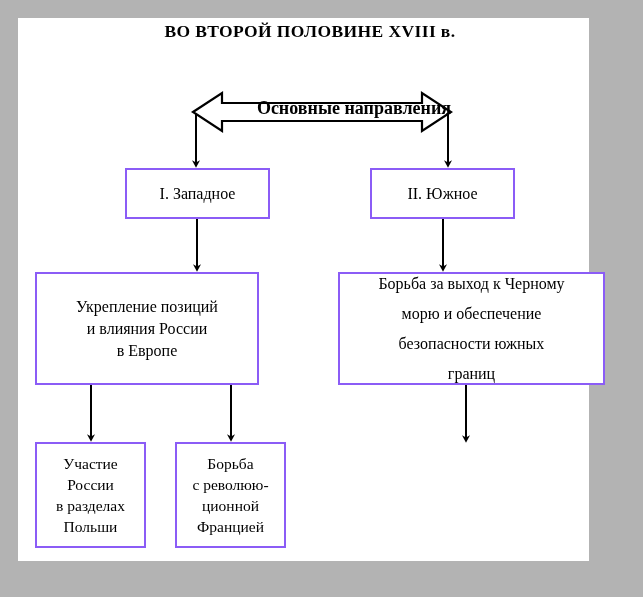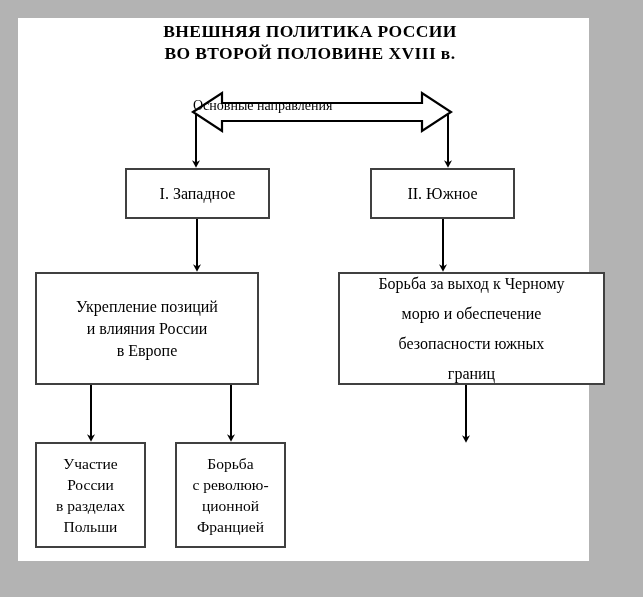--- a/index.html
+++ b/index.html
@@ -41,21 +41,21 @@
     font-size: 17.5px;
     line-height: 22px;
     letter-spacing: 0.4px;
     color: #000;
   }
   .title-line { display: block; white-space: nowrap; }
 
   .node {
     position: absolute;
     box-sizing: border-box;
-    border: 2px solid #404040;
+    border: 2px solid #8b5cf6;
     background: #ffffff;
     display: flex;
     align-items: center;
     justify-content: center;
     text-align: center;
     color: #000;
     font-family: "Liberation Serif", "DejaVu Serif", serif;
   }
   .node-text {
     display: block;
@@ -68,24 +68,24 @@
   .node-black  { left: 338px; top: 272px;  width: 267px; height: 113px; font-size: 16px; line-height: 30px; }
   .node-poland { left: 35px;  top: 442px;  width: 111px; height: 106px; font-size: 15.5px; line-height: 21px; }
   .node-france { left: 175px; top: 442px;  width: 111px; height: 106px; font-size: 15.5px; line-height: 21px; }
   .node-wars   { left: 408px; top: 443px;  width: 168px; height: 104px; font-size: 16px; line-height: 22px; }
 
   .banner-label {
     position: absolute;
     left: 193px;
     top: 98px;
     width: 258px;
-    text-align: left;
+    text-align: right;
     font-family: "Liberation Serif", "DejaVu Serif", serif;
-    font-weight: normal;
-    font-size: 14px;
+    font-weight: bold;
+    font-size: 18px;
     color: #000;
     white-space: nowrap;
   }
 </style>
 </head>
 <body>
 
 <div id="page">
 
   <div id="sheet"></div>
@@ -109,21 +109,20 @@
     <line x1="443" y1="219" x2="443" y2="268" stroke="#000" stroke-width="2" marker-end="url(#arrowhead)"></line>
 
     <line x1="91" y1="385" x2="91" y2="438" stroke="#000" stroke-width="2" marker-end="url(#arrowhead)"></line>
 
     <line x1="231" y1="385" x2="231" y2="438" stroke="#000" stroke-width="2" marker-end="url(#arrowhead)"></line>
 
     <line x1="466" y1="385" x2="466" y2="439" stroke="#000" stroke-width="2" marker-end="url(#arrowhead)"></line>
   </svg>
 
   <div class="diagram-title">
-    <span class="title-line">ВНЕШНЯЯ ПОЛИТИКА РОССИИ</span>
     <span class="title-line">ВО ВТОРОЙ ПОЛОВИНЕ XVIII в.</span>
   </div>
 
   <div class="banner-label">Основные направления</div>
 
   <div class="node node-west">
     <span class="node-text">I. Западное</span>
   </div>
 
   <div class="node node-south">

